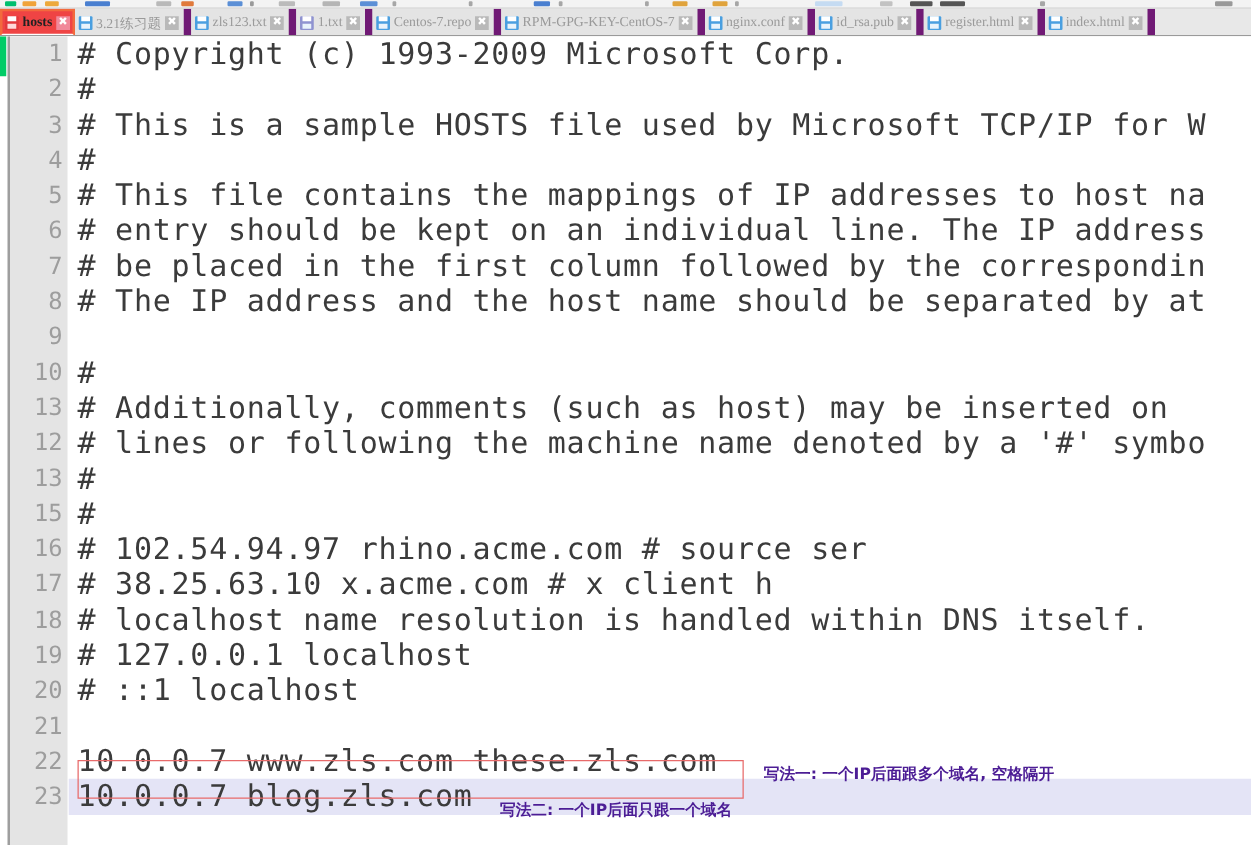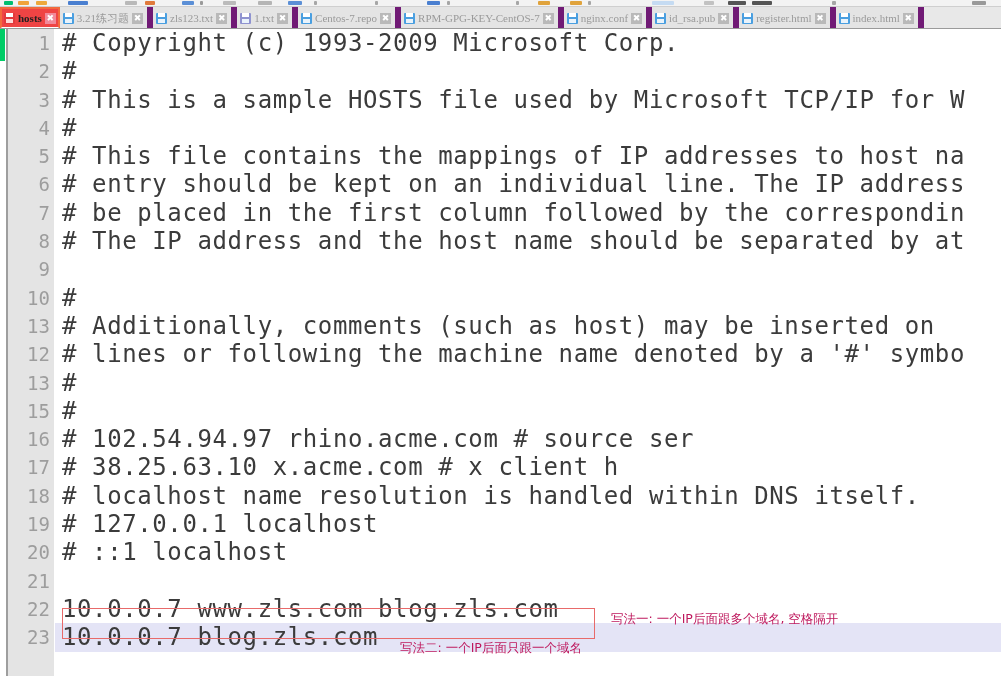--- a/index.html
+++ b/index.html
@@ -153,23 +153,24 @@
     width: 533px; height: 31px;
     border: 1.5px solid #e86a6a;
     z-index: 6;
     pointer-events: none;
   }
   
   .cn-note {
     position: absolute;
     font-family: "DejaVu Sans", sans-serif;
     font-size: 12.5px;
-    color: #be185d;
+    color: #4c1d95;
     white-space: nowrap;
     z-index: 7;
+    font-weight: bold;
   }
   #note-1 { left: 611px; top: 582px; }
   #note-2 { left: 400px; top: 611px; }
 </style>
 </head>
 <body>
 
 <div id="toolbar-strip">
   <div class="tb-ico" style="left:4px;width:9px;background:#00bf6f;"></div>
   <div class="tb-ico" style="left:18px;width:11px;background:#f0a33a;"></div>
@@ -330,21 +331,21 @@
       <div class="row">
         <div class="lineno">20</div>
         <div class="ltext">#   ::1             localhost</div>
       </div>
       <div class="row">
         <div class="lineno">21</div>
         <div class="ltext"></div>
       </div>
       <div class="row">
         <div class="lineno">22</div>
-        <div class="ltext">10.0.0.7 www.zls.com blog.zls.com</div>
+        <div class="ltext">10.0.0.7 www.zls.com these.zls.com</div>
       </div>
       <div class="row current">
         <div class="hl-bg"></div>
         <div class="lineno">23</div>
         <div class="ltext">10.0.0.7 blog.zls.com</div>
       </div>
     </div>
   <div id="red-box"></div>
   <div class="cn-note" id="note-1">写法一: 一个IP后面跟多个域名, 空格隔开</div>
   <div class="cn-note" id="note-2">写法二: 一个IP后面只跟一个域名</div>

